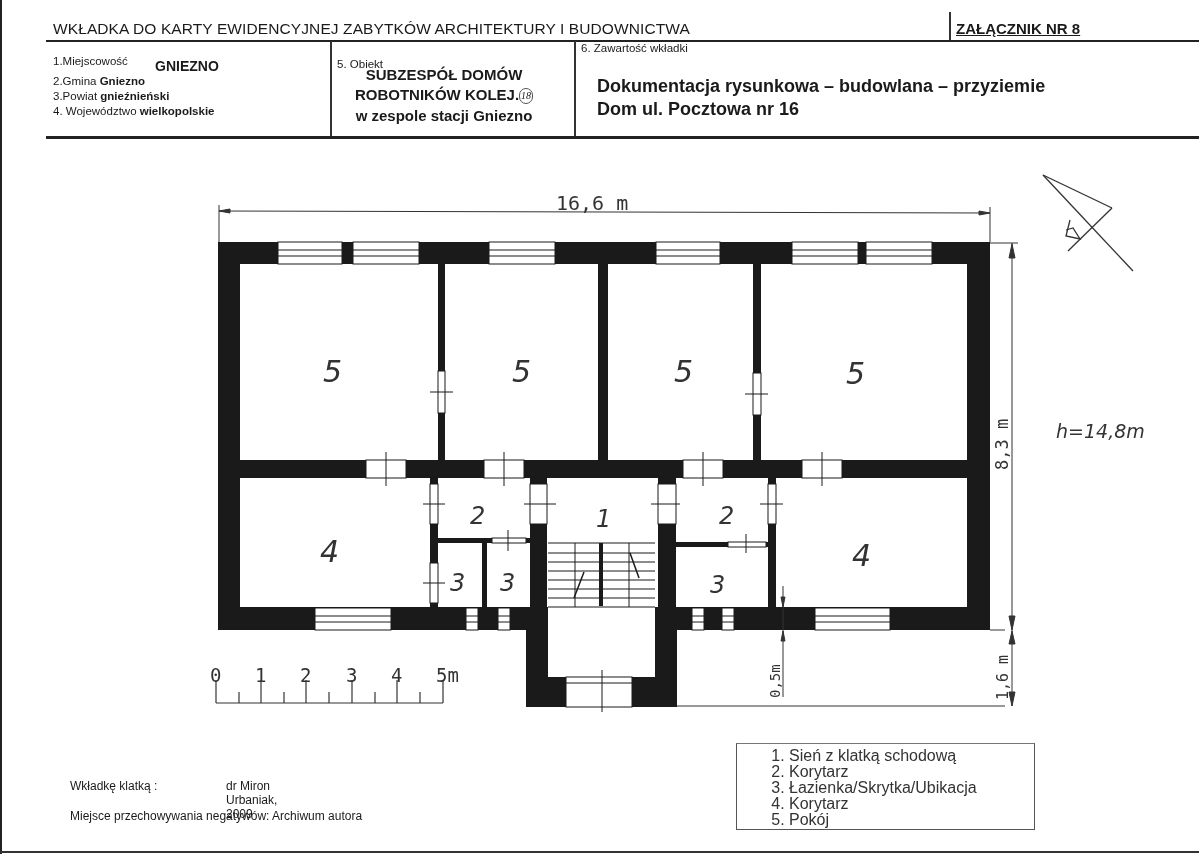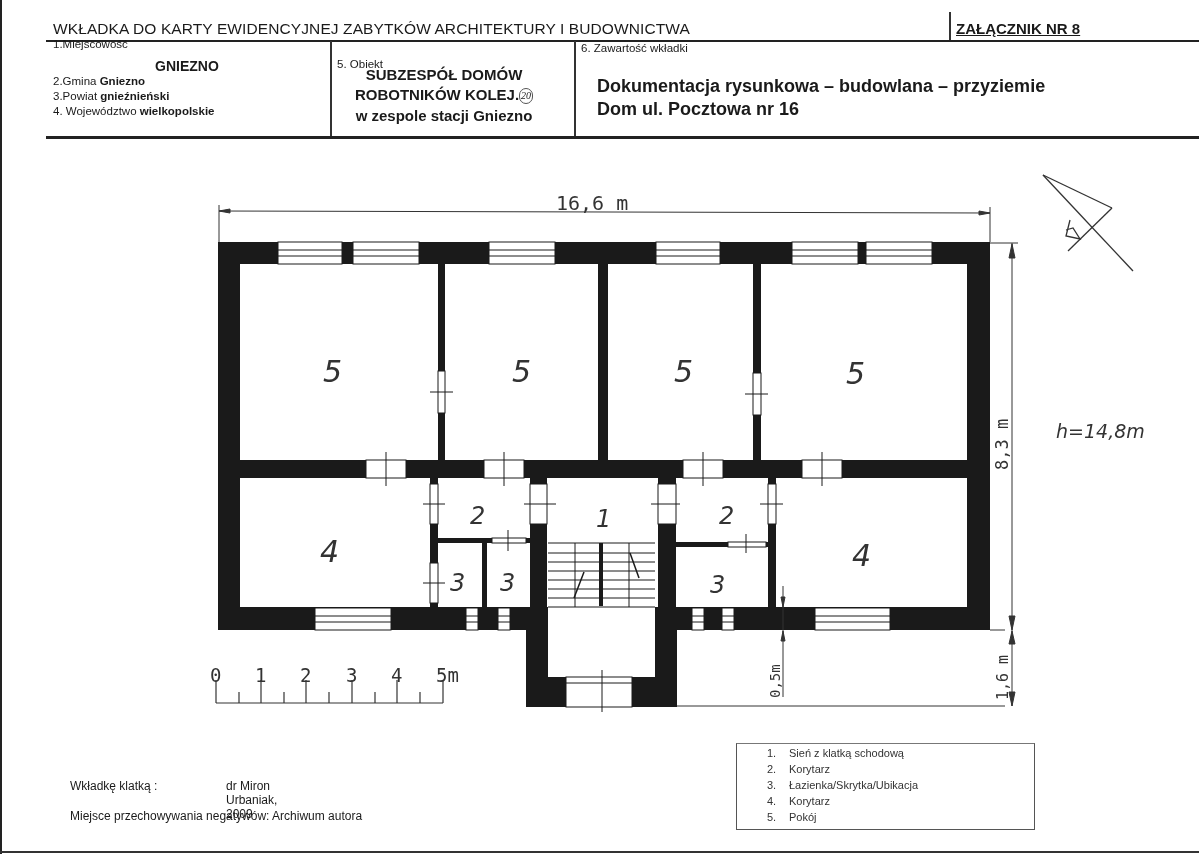--- a/index.html
+++ b/index.html
@@ -15,47 +15,47 @@
   .small-label { position: absolute; font-size: 11.5px; }
   .loc-city { position: absolute; left: 155px; top: 58px; font-size: 14px; font-weight: bold; }
   .loc-line { position: absolute; left: 53px; font-size: 11.5px; }
   .loc-line b { font-weight: bold; }
   .obj-line { position: absolute; font-weight: bold; text-align: center; width: 240px; left: 324px; }
   .content-line { position: absolute; left: 581px; font-size: 18px; font-weight: bold; margin-left: 16px; }
   .badge19 { display: inline-block; font-size: 10px; font-weight: normal; border: 1px solid #555; border-radius: 7px; padding: 0 1px; line-height: 14px; vertical-align: middle; font-family: "Liberation Serif", serif; font-style: italic; }
   .plan { position: absolute; left: 0; top: 0; }
   .hand { font-family: "DejaVu Sans", sans-serif; font-style: italic; fill: #333; }
   .legend-box { position: absolute; left: 736px; top: 743px; width: 297px; height: 85px; border: 1px solid #555; border-top-color: #777; }
-  .legend-item { position: absolute; left: 30px; font-size: 11px; color: #333; }
+  .legend-item { position: absolute; left: 30px; font-size: 16px; color: #333; text-align: center; }
   .legend-num { display: inline-block; width: 22px; }
   .footer-line { position: absolute; left: 70px; font-size: 12px; }
   .author { position: absolute; left: 156px; top: 0; }
 </style>
 </head>
 <body>
 
 <div class="page-border-left"></div>
 <div class="page-border-bottom"></div>
 
 <div class="header-title">WKŁADKA DO KARTY EWIDENCYJNEJ ZABYTKÓW ARCHITEKTURY I BUDOWNICTWA</div>
 <div class="annex-divider"></div>
 <div class="header-annex">ZAŁĄCZNIK NR 8</div>
 <div class="rule-top"></div>
 <div class="vdiv" style="left:330px"></div>
 <div class="vdiv" style="left:574px"></div>
 
-<div class="small-label" style="left:53px;top:38px">1.Miejscowość</div>
+<div class="small-label" style="left:53px;top:55px">1.Miejscowość</div>
 <div class="loc-city">GNIEZNO</div>
 <div class="loc-line" style="top:75px"><span>2.Gmina </span><b>Gniezno</b></div>
 <div class="loc-line" style="top:90px"><span>3.Powiat </span><b>gnieźnieński</b></div>
 <div class="loc-line" style="top:105px"><span>4. Województwo </span><b>wielkopolskie</b></div>
 
 <div class="small-label" style="left:337px;top:58px">5. Obiekt</div>
 <div class="obj-line" style="top:66px;font-size:15px">SUBZESPÓŁ DOMÓW</div>
-<div class="obj-line" style="top:86px;font-size:15px"><span>ROBOTNIKÓW KOLEJ.</span><span class="badge19">20</span></div>
+<div class="obj-line" style="top:86px;font-size:15px"><span>ROBOTNIKÓW KOLEJ.</span><span class="badge19">18</span></div>
 <div class="obj-line" style="top:107px;font-size:15px">w zespole stacji Gniezno</div>
 
 <div class="small-label" style="left:581px;top:42px">6. Zawartość wkładki</div>
 <div class="content-line" style="top:76px">Dokumentacja rysunkowa – budowlana – przyziemie</div>
 <div class="content-line" style="top:99px">Dom ul. Pocztowa nr 16</div>
 
 <div class="rule-bottom"></div>
 
 <svg class="plan" width="1199" height="854" viewBox="0 0 1199 854">
   <g fill="#1a1a1a" stroke="none">

